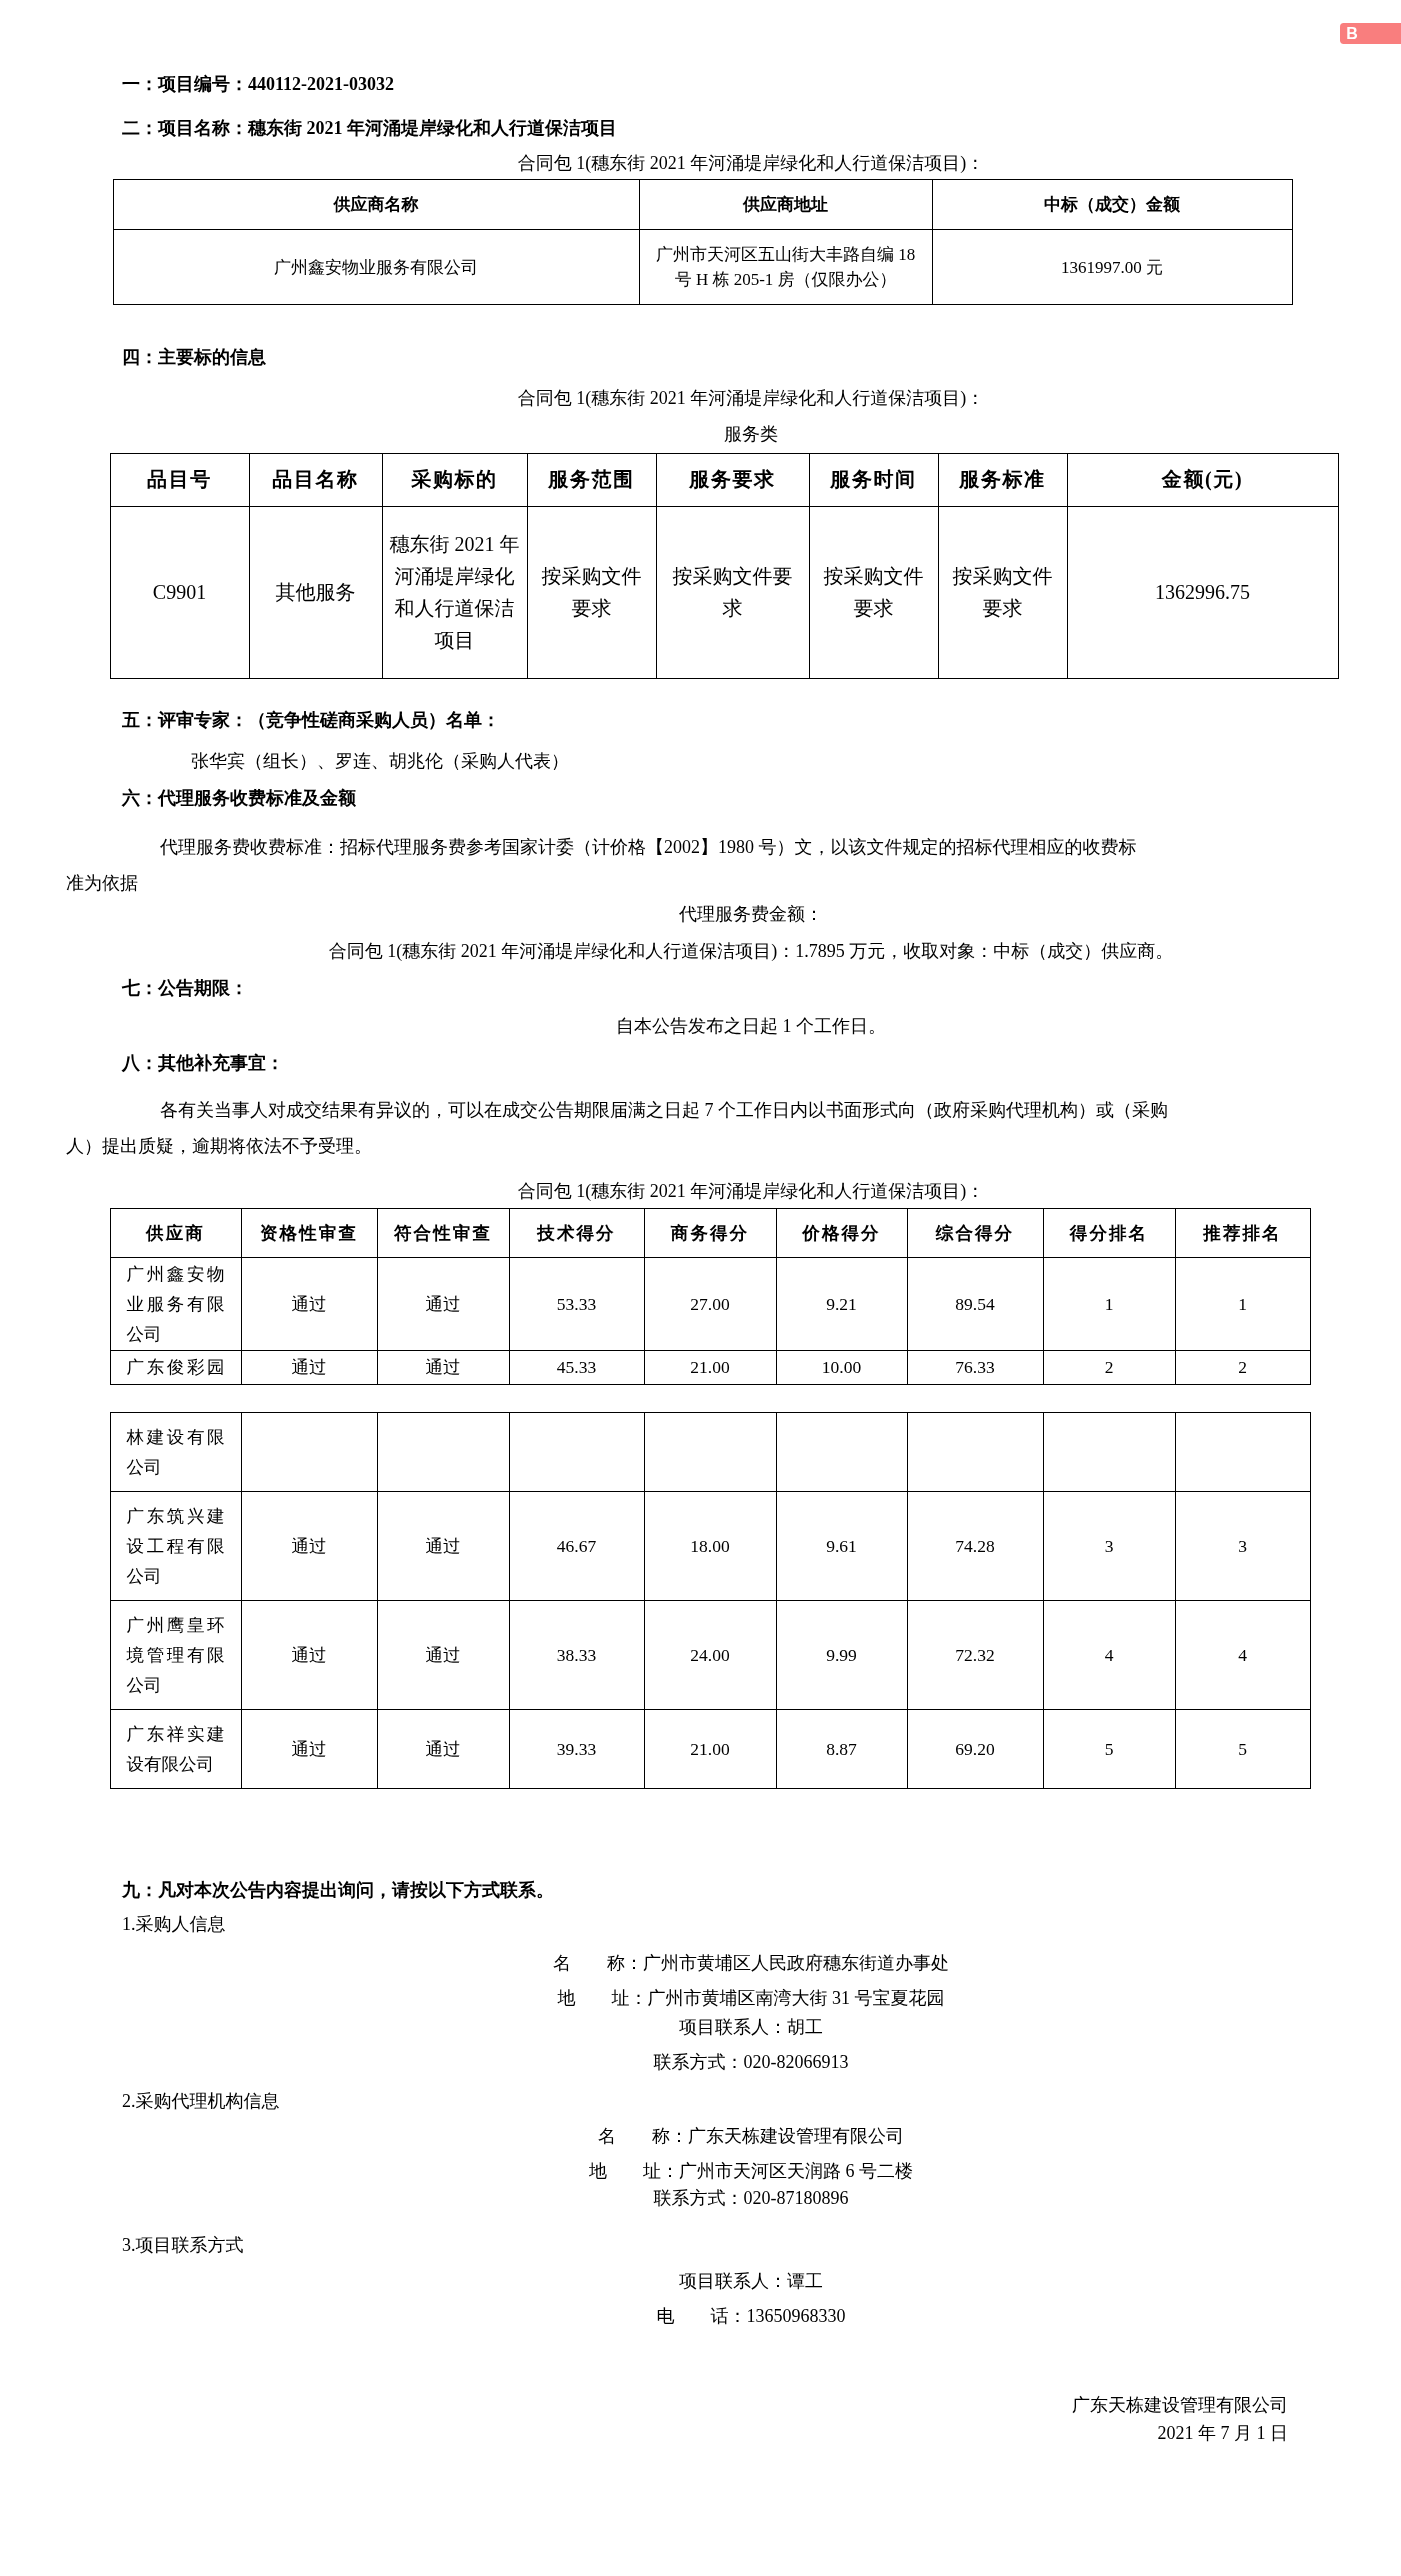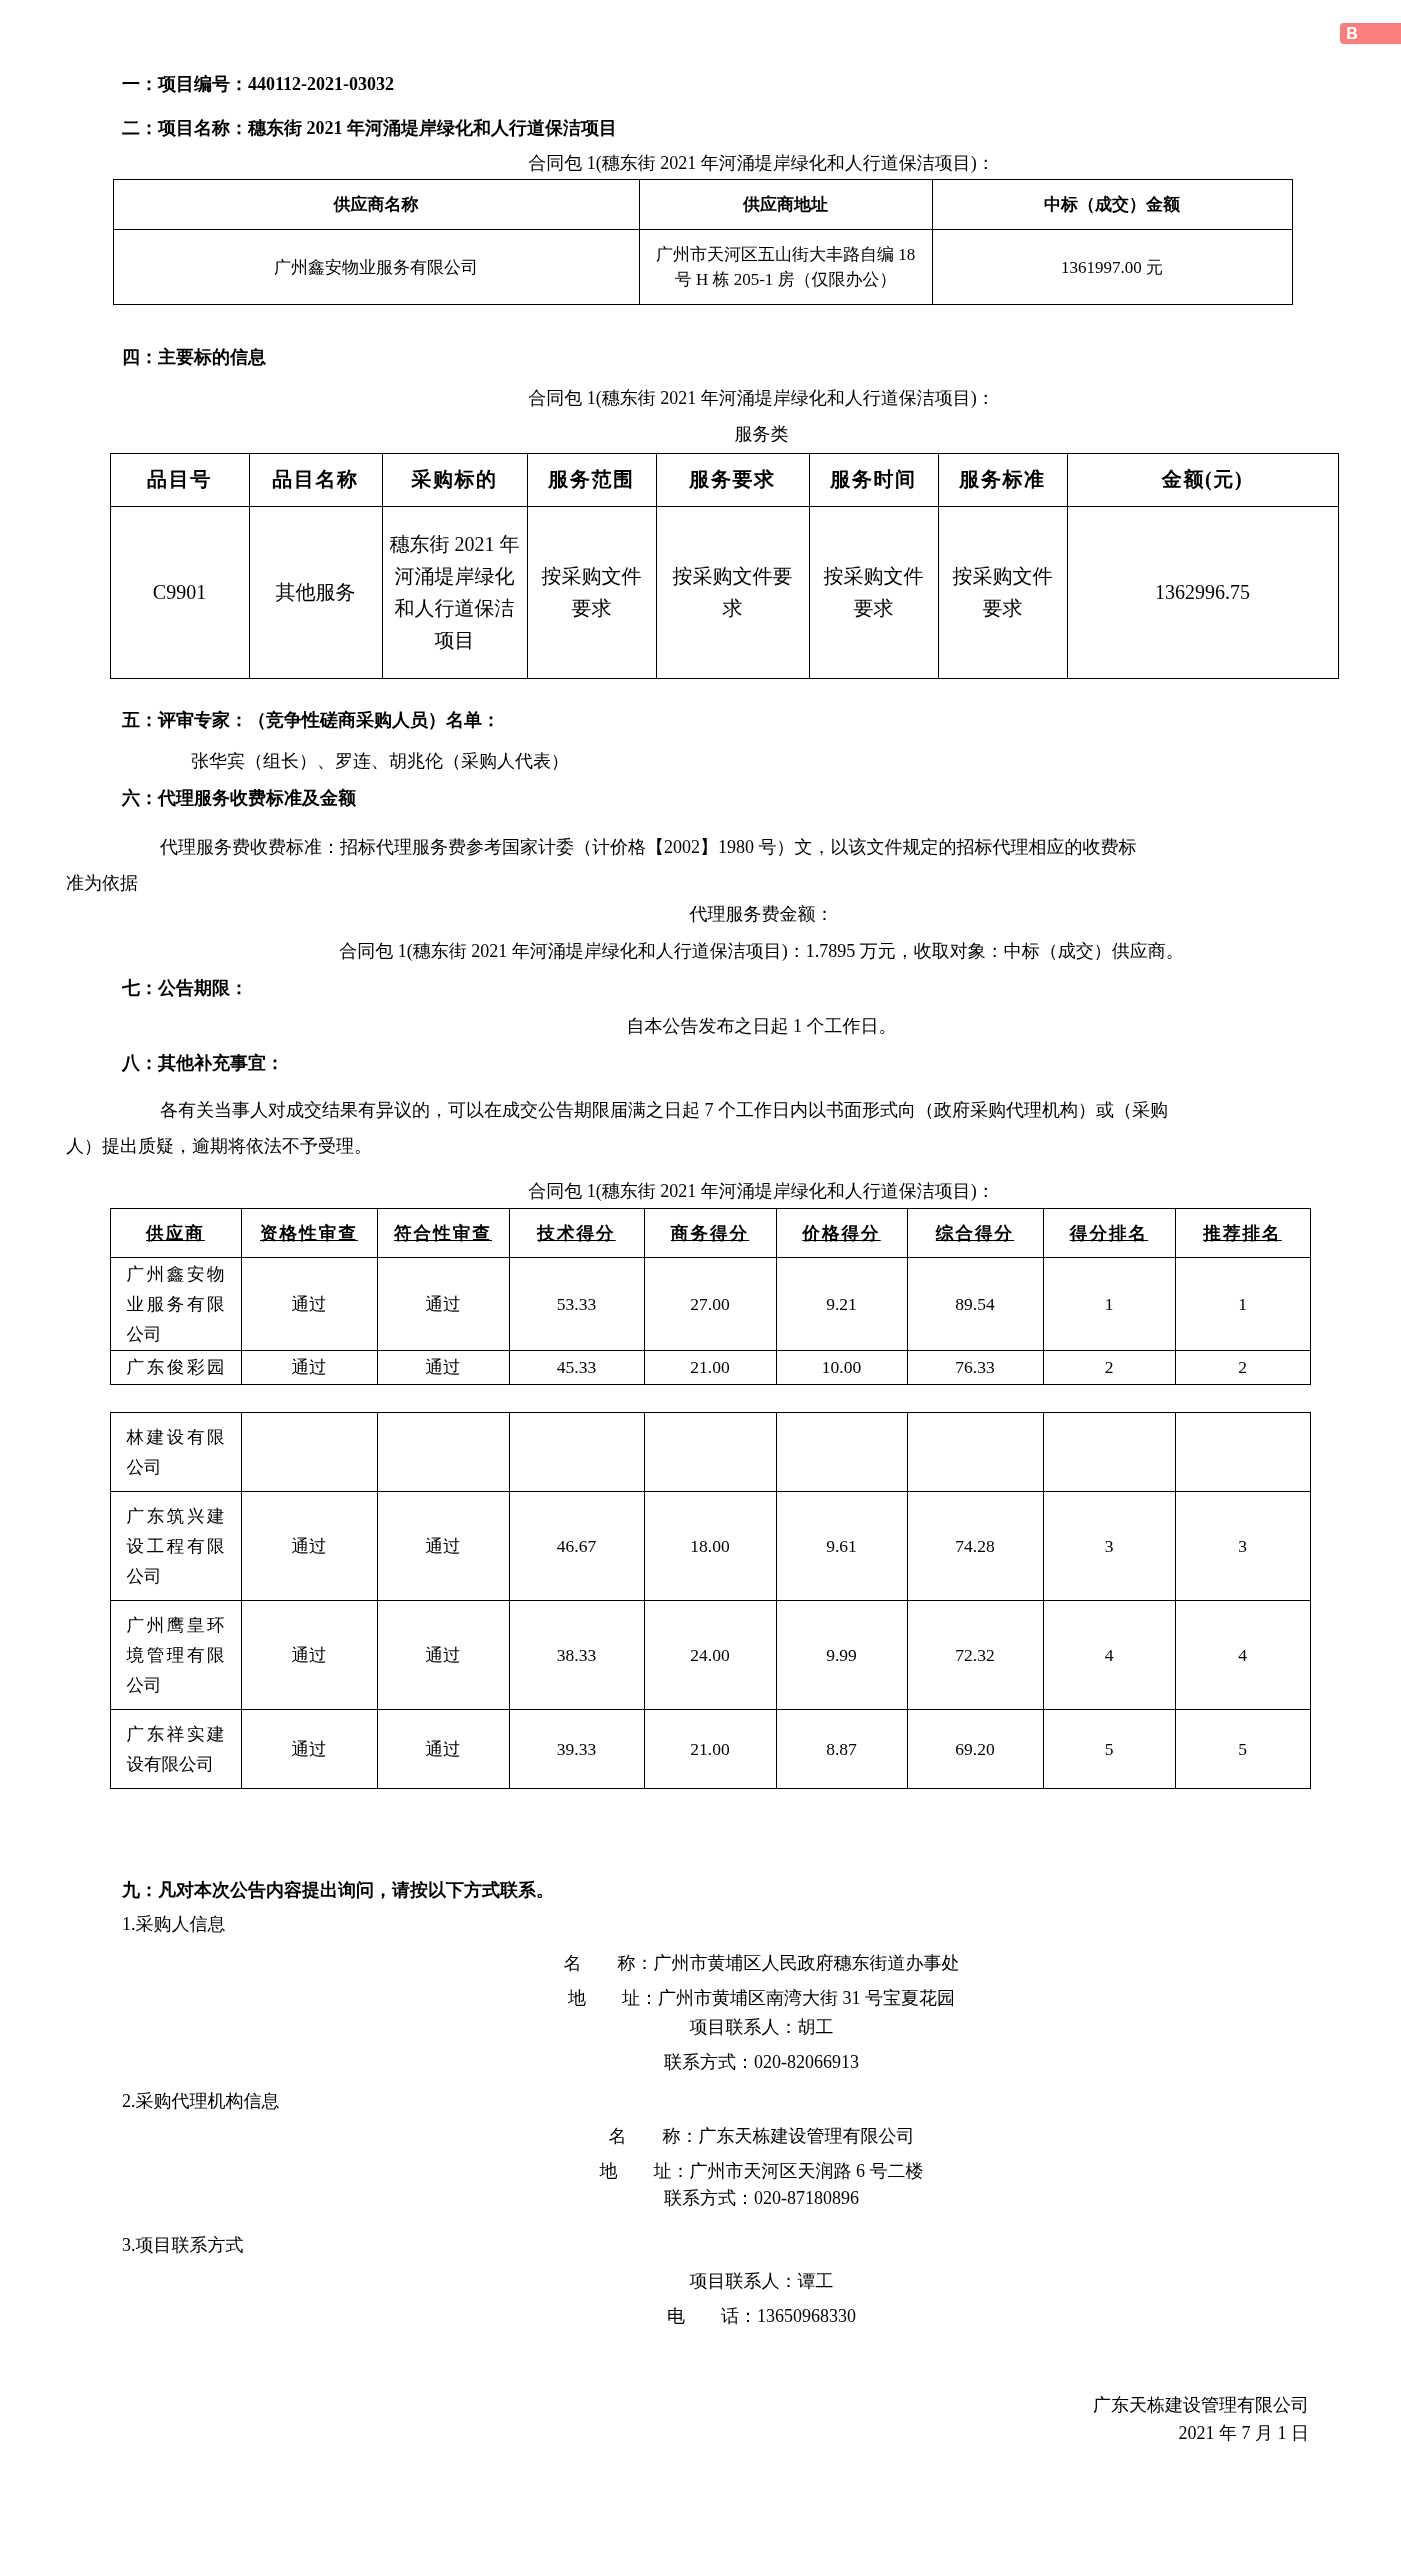--- a/index.html
+++ b/index.html
@@ -6,21 +6,21 @@
   .page{
     position:relative;
     width:1402px;
     height:2576px;
     overflow:hidden;
     background:#ffffff;
     color:#000;
     font-family:"Liberation Serif","DejaVu Serif",serif;
     font-size:18px;
   }
-  .content{padding:74px 38px 0 122px;}
+  .content{padding:74px 59px 0 122px;}
   .line{line-height:21px;}
   .h{font-weight:bold;}
   .ind{margin-left:37px;text-align:center;}
   .ind2{margin-left:69px;}
   .pline1{margin-left:-56px;text-indent:94px;line-height:36px;}
   .pline2{margin-left:-56px;line-height:36px;}
 
   table{border-collapse:collapse;table-layout:fixed;background:#fff;}
   .tbl{border:1.2px solid #000;border-top:1.9px solid #000;border-bottom:1.9px solid #000;}
   .tbl th,.tbl td{border:1.2px solid #000;vertical-align:middle;text-align:center;overflow:hidden;}
@@ -33,21 +33,21 @@
 
   .subject{width:1226px;margin:8px 0 0 -12.5px;font-size:20px;}
   .subject thead th{letter-spacing:.08em;}
   .subject thead tr{height:53px;}
   .subject tbody tr{height:172px;}
   .subject td{line-height:32px;padding:0 6.2px;}
 
   .score{width:1201px;margin-left:-12.5px;font-size:17.5px;}
   .scoreA{margin-top:5.6px;}
   .scoreB{margin-top:27.5px;}
-  .score thead th{letter-spacing:.12em;text-decoration:underline;}
+  .score thead th{letter-spacing:.12em;}
   .scoreA thead tr{height:49px;}
   .scoreA tbody tr.r1{height:91px;}
   .scoreA tbody tr.r2{height:34px;}
   .scoreB tbody tr.b1{height:79px;}
   .scoreB tbody tr.b2{height:109px;}
   .scoreB tbody tr.b3{height:109px;}
   .scoreB tbody tr.b4{height:79px;}
   .score td{line-height:30px;}
   .score td.sup{text-align:justify;text-justify:inter-ideograph;padding:1.2px 16px;}
   .score td.spread{text-align-last:justify;}

